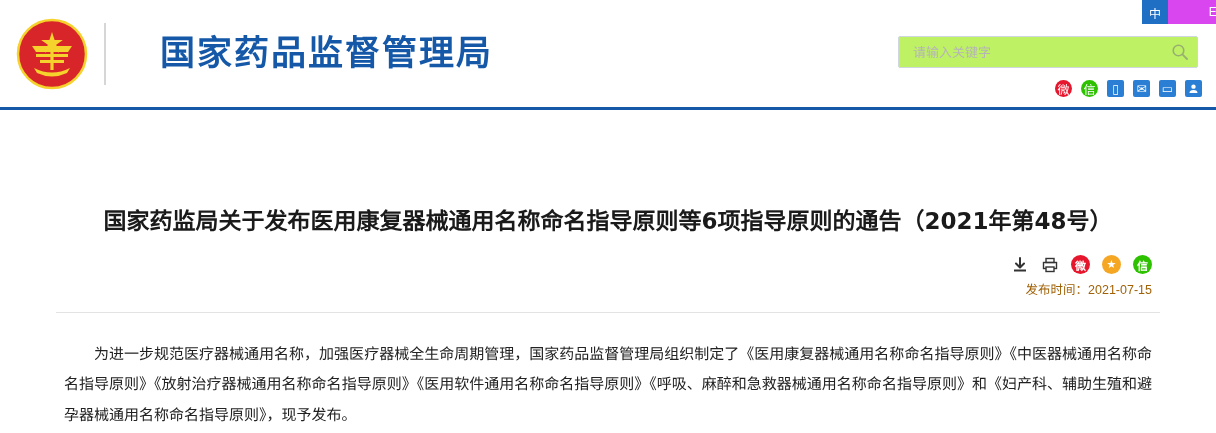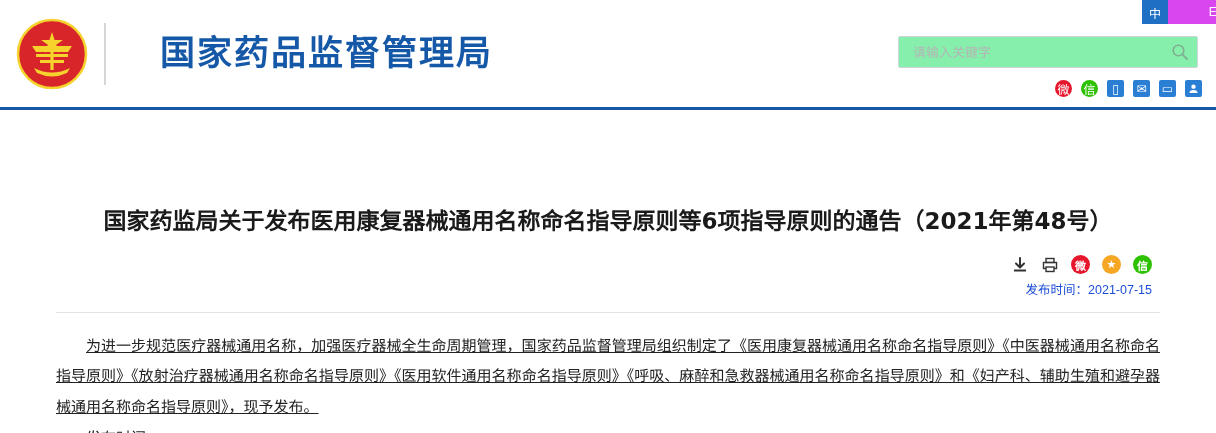--- a/index.html
+++ b/index.html
@@ -77,21 +77,21 @@
   .search-area {
     position: absolute;
     right: 18px;
     top: 36px;
     width: 300px;
   }
   .search-box {
     height: 32px;
     border: 1px solid #cfd6de;
     border-radius: 2px;
-    background: #86efac;
+    background: #bef264;
     display: flex;
     align-items: center;
     padding: 0 8px 0 12px;
   }
   .search-input {
     flex: 1;
     border: none;
     outline: none;
     font-size: 13px;
     color: #333;
@@ -150,39 +150,39 @@
     width: 19px; height: 19px; border-radius: 50%;
     display: flex; align-items: center; justify-content: center;
     color: #fff; font-size: 11px; font-weight: bold;
   }
   .share-weibo { background: #e6162d; }
   .share-star  { background: #f5a623; }
   .share-wechat{ background: #2dc100; }
 
   .pub-date {
     text-align: right;
-    color: #1d4ed8;
+    color: #a16207;
     font-size: 12.5px;
     padding: 10px 8px 0 0;
     font-family: "Liberation Sans", sans-serif;
   }
   .hr {
     border: none;
     border-top: 1px solid #e3e3e3;
     margin: 14px 0 0 0;
   }
   .body-text {
     font-size: 15px;
     color: #222;
     line-height: 2.05;
     padding: 18px 0 0 0;
     text-align: justify;
     font-family: "DejaVu Sans", "Liberation Sans", sans-serif;
   }
-  .body-text p { margin: 0; text-indent: 2em; text-decoration: underline; }
+  .body-text p { margin: 8px; text-indent: 2em; }
 </style>
 </head>
 <body>
 
 <div class="header">
 
   <div class="logo-wrap">
     <div class="emblem">
       <svg width="76" height="76" viewBox="0 0 76 76" aria-hidden="true">
         <circle cx="38" cy="38" r="34" fill="#d8252a"></circle>

